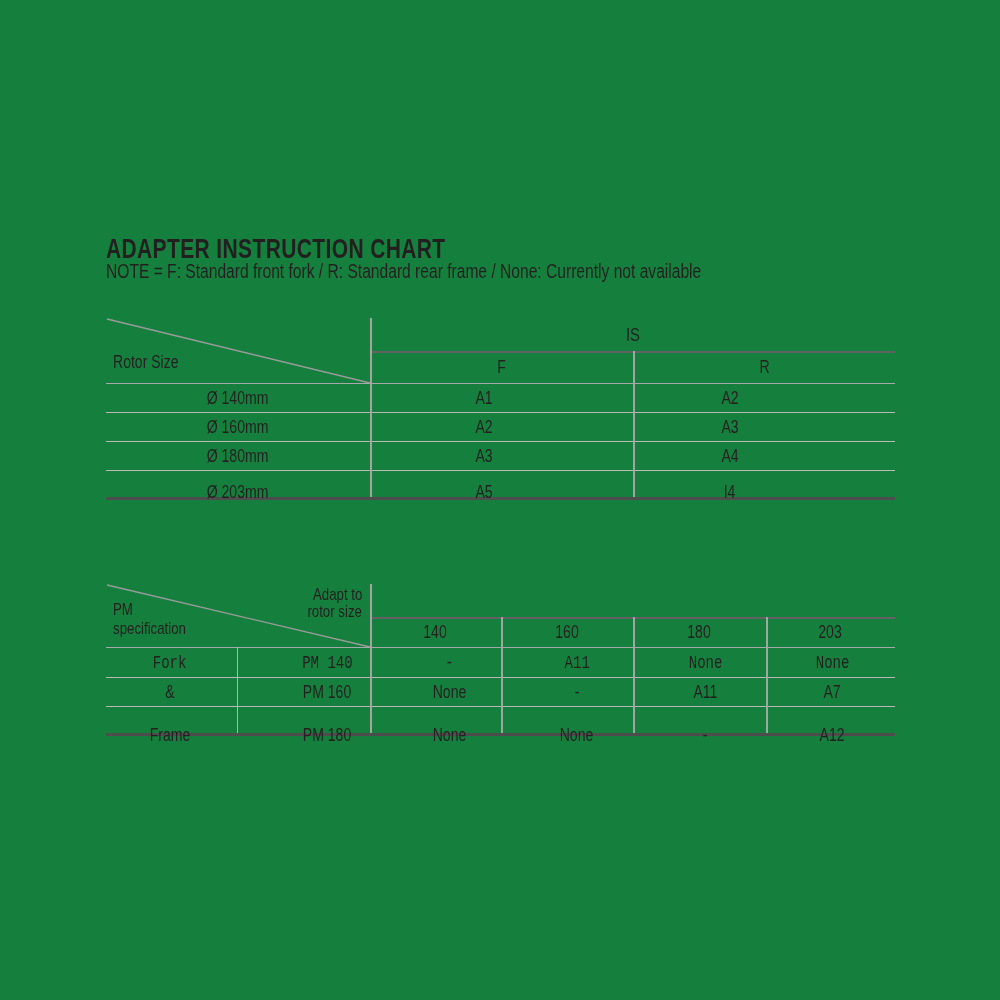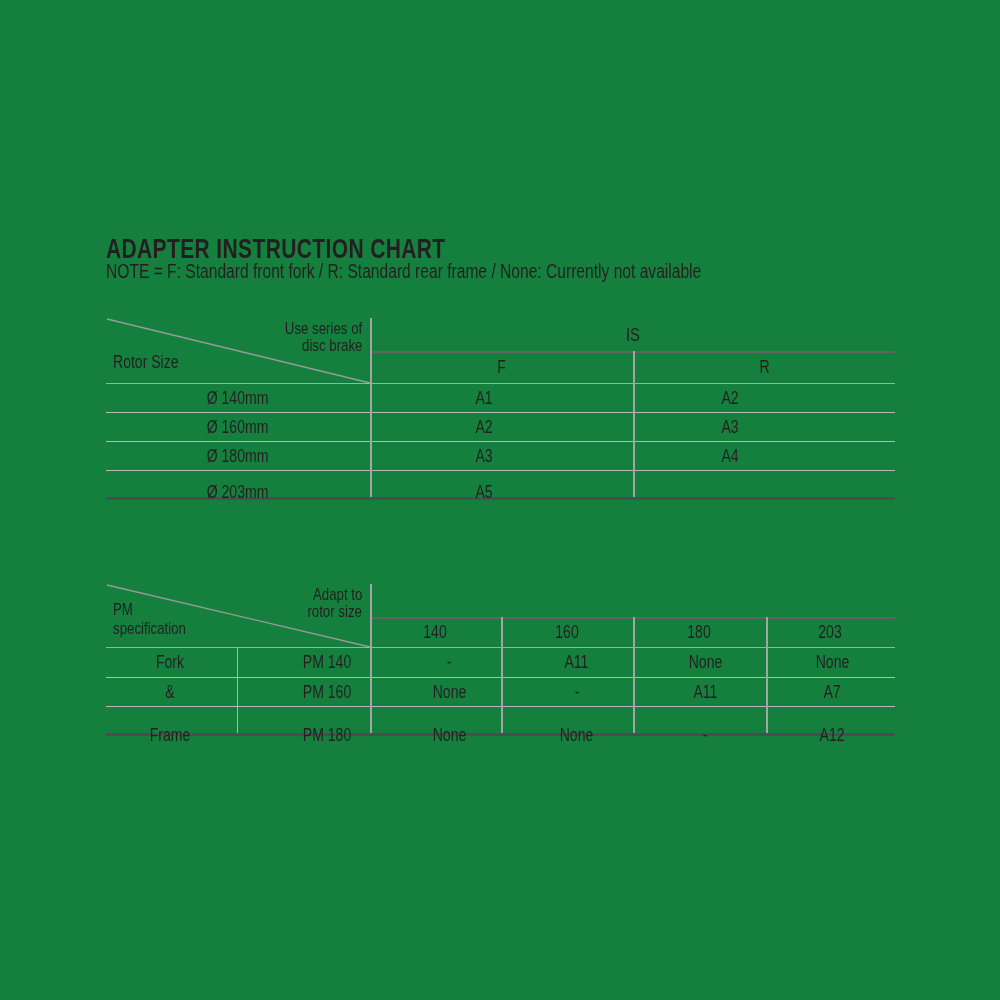--- a/index.html
+++ b/index.html
@@ -54,21 +54,21 @@
   #tablePM .u-head{top:63px;background:#a8a8a8;}
   #tablePM .s1{top:93px;} #tablePM .s2{top:122px;}
   #tablePM .bot{top:149px;}
   #tablePM .v-main{left:264px;top:0;height:149px;}
   #tablePM .v-fork{left:131px;top:63px;height:86px;width:1px;background:#b2b2b2;}
   #tablePM .v-c1{left:395px;} #tablePM .v-c2{left:527px;} #tablePM .v-c3{left:660px;}
   #tablePM .v-c1,#tablePM .v-c2,#tablePM .v-c3{top:33px;height:116px;}
   #tablePM .group-header{position:absolute;left:264px;right:0;top:6px;text-align:center;font-size:19px;}
   #tablePM .num-row{position:absolute;left:264px;right:0;top:35px;height:27px;display:flex;}
   .t2-h0{width:131px;} .t2-h1{width:132px;} .t2-h2{width:133px;} .t2-h3{width:129px;}
-  #tablePM .r0{top:64px;} #tablePM .r1{top:93px;height:30px;} #tablePM .r2{top:123px;margin-top:14px;}
+  #tablePM .r0{top:64px;font-family:Liberation Mono, monospace;} #tablePM .r1{top:93px;height:30px;} #tablePM .r2{top:123px;margin-top:14px;}
   .t2-c0{width:131px;} .t2-c1{width:120px;padding-left:36px;} .t2-c2{width:131px;}
   .t2-c3{width:132px;} .t2-c4{width:133px;} .t2-c5{width:129px;}
 </style>
 </head>
 <body>
 
 <div class="page">
 
   <div class="title"><span class="sqz sqz-l" style="transform:scaleX(0.75)">ADAPTER INSTRUCTION CHART</span></div>
   <div class="note"><span class="sqz sqz-l">NOTE = F: Standard front fork / R: Standard rear frame / None: Currently not available</span></div>
@@ -79,24 +79,20 @@
     </svg>
     <div class="hline dark u-is"></div>
     <div class="hline u-head"></div>
     <div class="hline s1"></div>
     <div class="hline s2"></div>
     <div class="hline s3"></div>
     <div class="hline bottom bot"></div>
     <div class="vline v-main"></div>
     <div class="vline v-fr"></div>
 
-    <div class="corner-top">
-      <div><span class="sqz sqz-r">Use series of</span></div>
-      <div><span class="sqz sqz-r">disc brake</span></div>
-    </div>
     <div class="corner-bottom">
       <div><span class="sqz sqz-l">Rotor Size</span></div>
     </div>
     <div class="group-header"><span class="sqz">IS</span></div>
     <div class="fr-row">
       <div class="cell">
           <span class="sqz">F</span>
         </div>
       <div class="cell">
           <span class="sqz">R</span>
@@ -135,20 +131,23 @@
       <div class="cell t1-c2">
           <span class="sqz">A4</span>
         </div>
     </div>
     <div class="row r3">
       <div class="cell t1-c0">
           <span class="sqz">Ø 203mm</span>
         </div>
       <div class="cell t1-c1">
           <span class="sqz">A5</span>
+        </div>
+      <div class="cell t1-c2">
+          <span class="sqz">I4</span>
         </div>
     </div>
   </div>
 
   <div class="tbl" id="tablePM">
     <svg class="diag" width="789" height="152">
       <line x1="1" y1="1" x2="264" y2="63" stroke="#9a9a9a" stroke-width="1.3"></line>
     </svg>
     <div class="hline dark u-pm"></div>
     <div class="hline u-head"></div>

